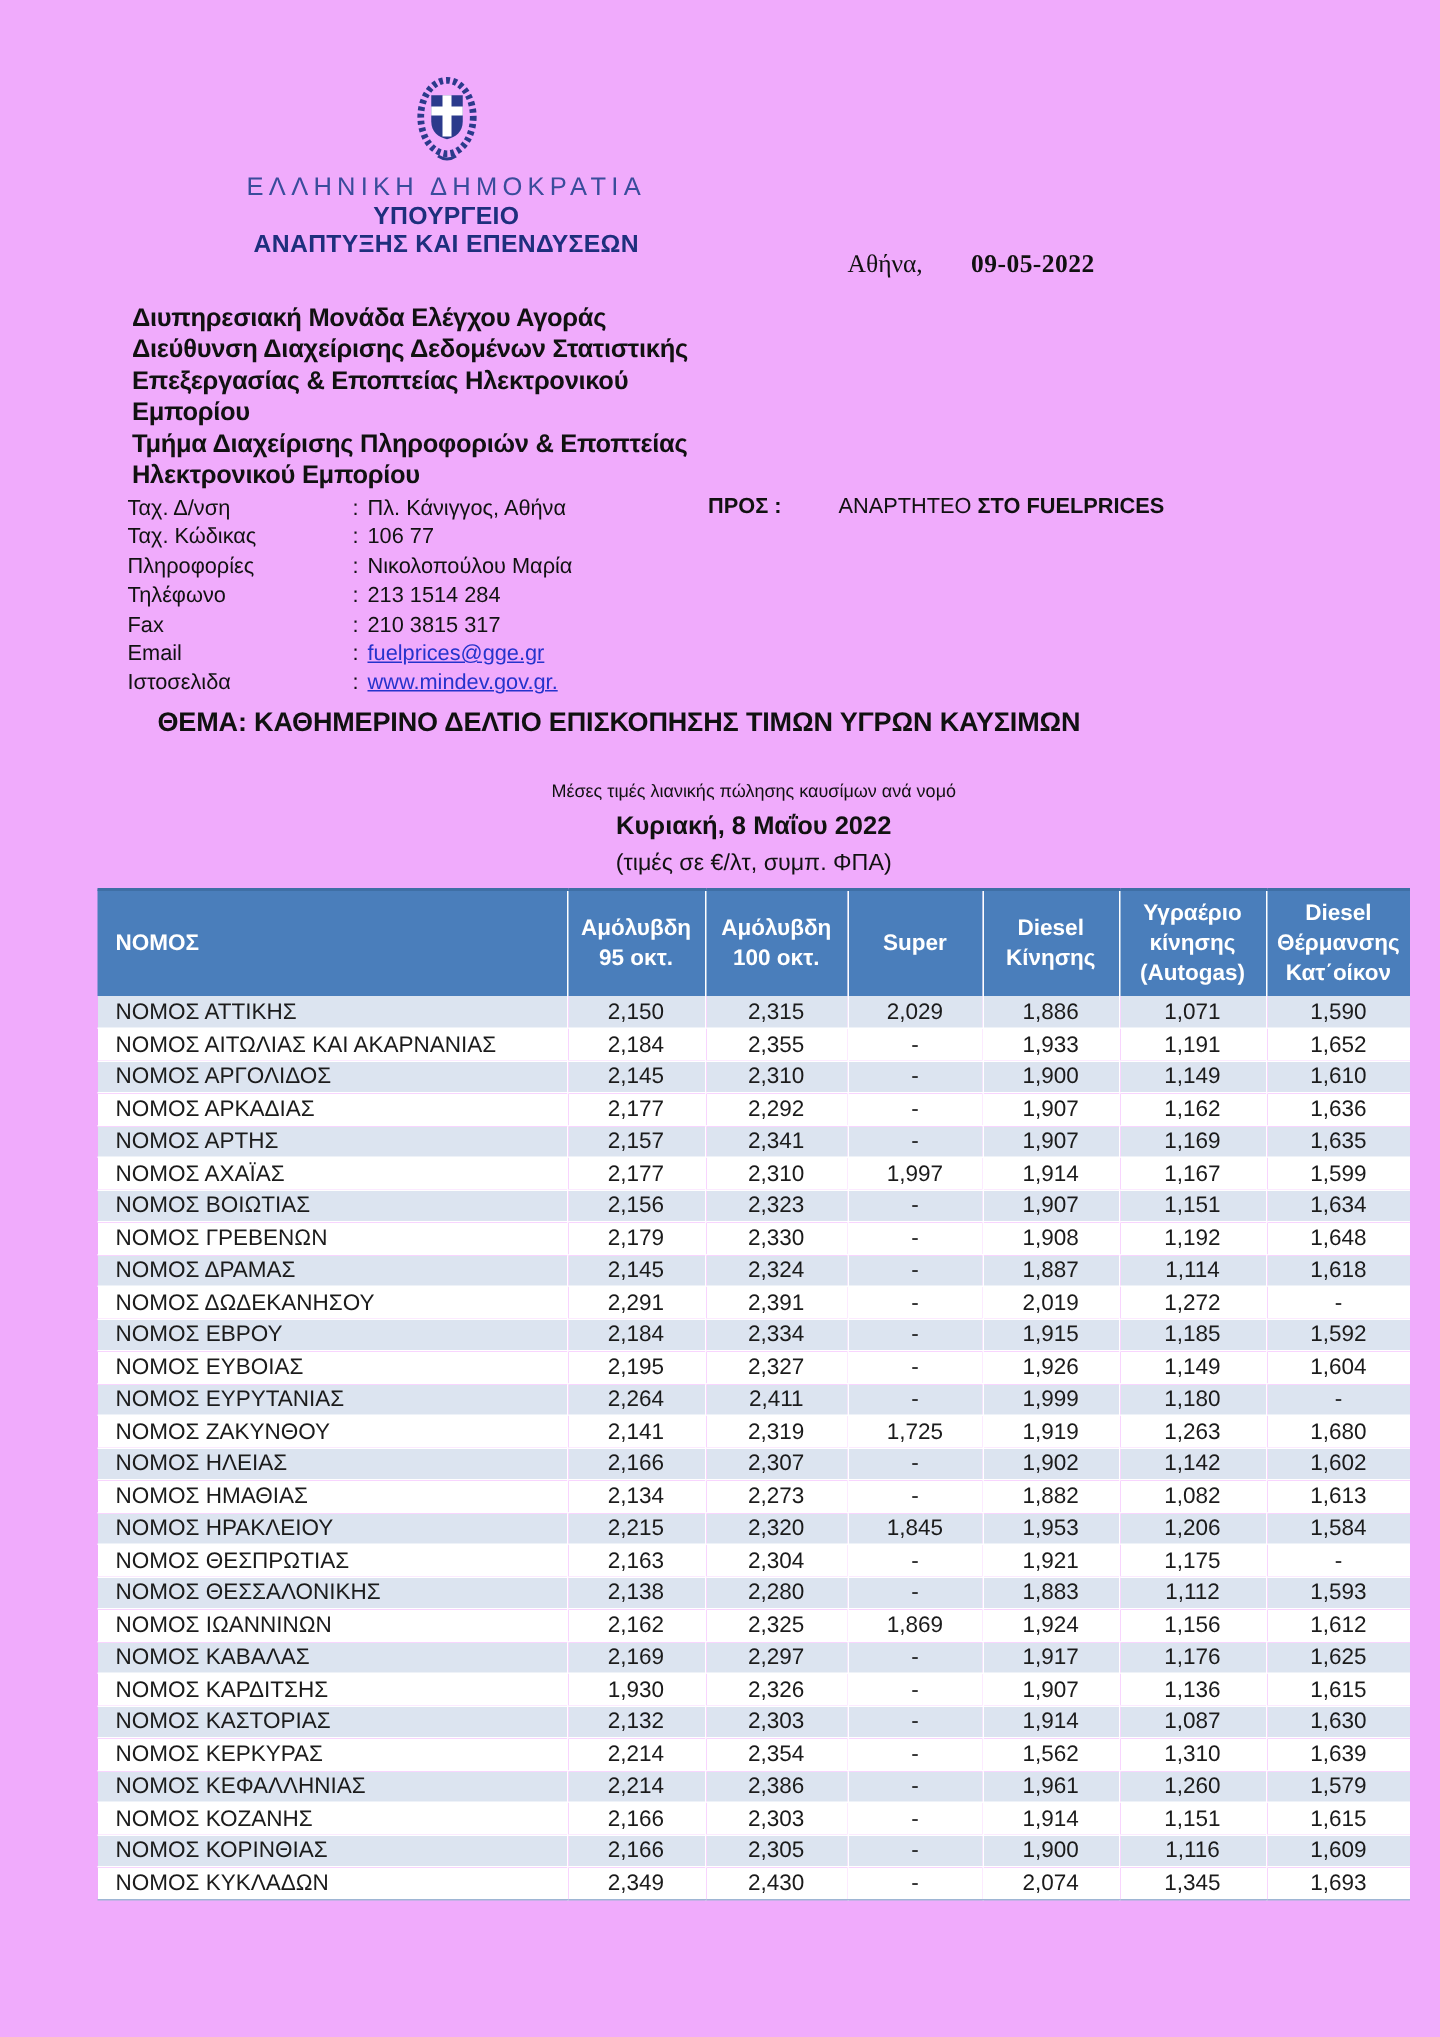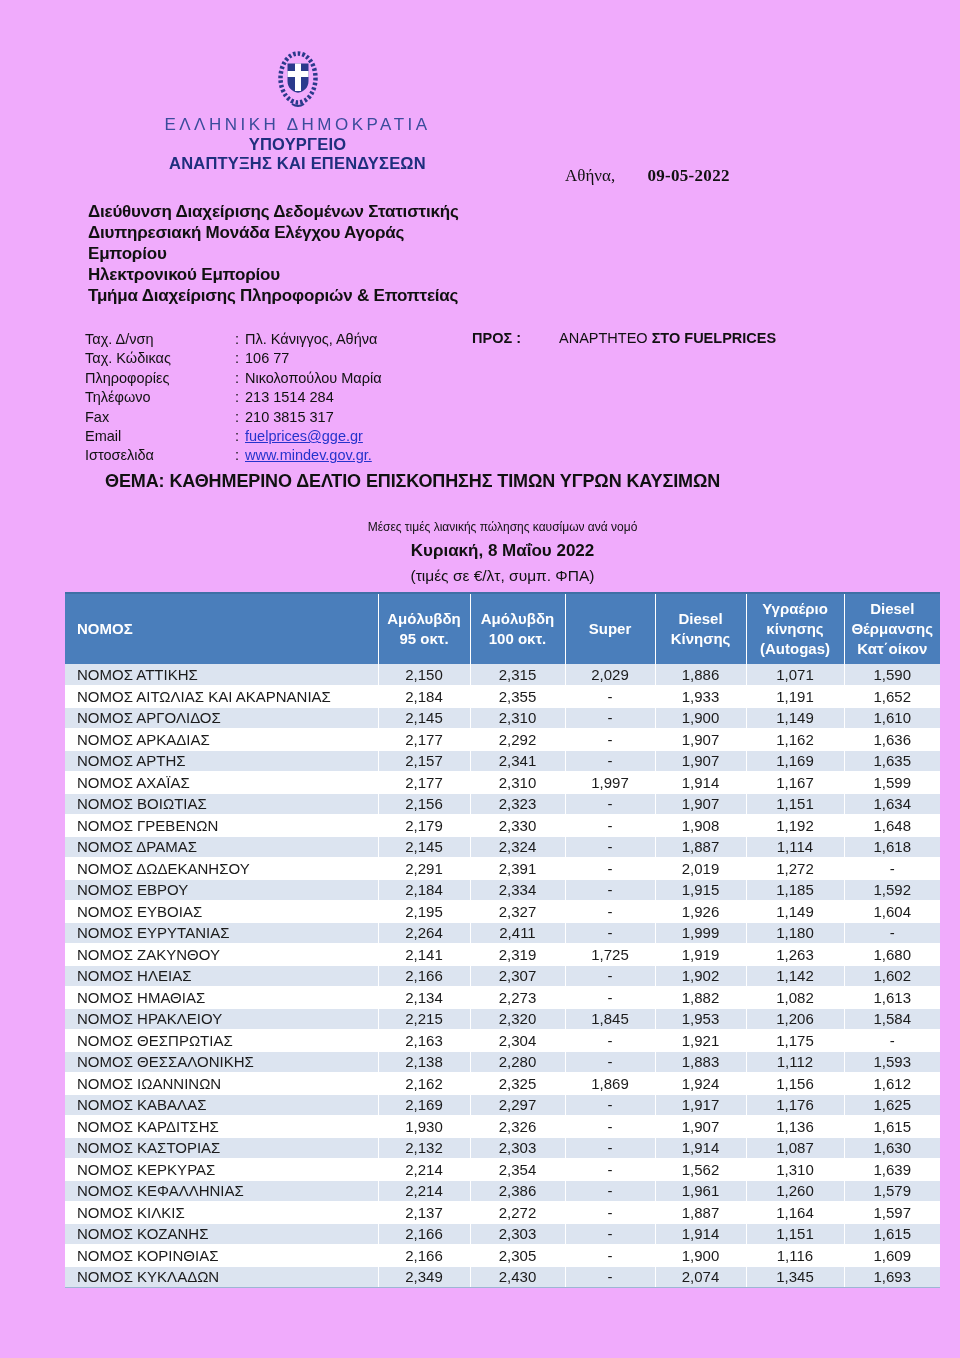--- a/index.html
+++ b/index.html
@@ -75,25 +75,26 @@
     <div class="ministry">ΥΠΟΥΡΓΕΙΟ</div>
     <div class="ministry">ΑΝΑΠΤΥΞΗΣ ΚΑΙ ΕΠΕΝΔΥΣΕΩΝ</div>
   </div>
 
   <div class="date-line">
     <span class="city">Αθήνα,</span>
     <span class="date-bold">09-05-2022</span>
   </div>
 
   <div class="dept-block" id="dept-block">
+      <div>Διυπηρεσιακή Μονάδα Ελέγχου Αγοράς</div>
       <div>Διεύθυνση Διαχείρισης Δεδομένων Στατιστικής</div>
-      <div>Διυπηρεσιακή Μονάδα Ελέγχου Αγοράς</div>
+      <div>Επεξεργασίας &amp; Εποπτείας Ηλεκτρονικού</div>
       <div>Εμπορίου</div>
+      <div>Τμήμα Διαχείρισης Πληροφοριών &amp; Εποπτείας</div>
       <div>Ηλεκτρονικού Εμπορίου</div>
-      <div>Τμήμα Διαχείρισης Πληροφοριών &amp; Εποπτείας</div>
     </div>
 
   <div class="contact-block" id="contact-block">
       <div class="contact-row">
         <span class="contact-label">Ταχ. Δ/νση</span>
         <span class="contact-colon">:</span>
         <span class="contact-value">Πλ. Κάνιγγος, Αθήνα</span>
       </div>
       <div class="contact-row">
         <span class="contact-label">Ταχ. Κώδικας</span>
@@ -384,29 +385,20 @@
         <tr>
           <td>ΝΟΜΟΣ ΚΕΦΑΛΛΗΝΙΑΣ</td>
           <td>2,214</td>
           <td>2,386</td>
           <td>-</td>
           <td>1,961</td>
           <td>1,260</td>
           <td>1,579</td>
         </tr>
         <tr>
-          <td>ΝΟΜΟΣ ΚΙΛΚΙΣ</td>
-          <td>2,137</td>
-          <td>2,272</td>
-          <td>-</td>
-          <td>1,887</td>
-          <td>1,164</td>
-          <td>1,597</td>
-        </tr>
-        <tr>
           <td>ΝΟΜΟΣ ΚΟΖΑΝΗΣ</td>
           <td>2,166</td>
           <td>2,303</td>
           <td>-</td>
           <td>1,914</td>
           <td>1,151</td>
           <td>1,615</td>
         </tr>
         <tr>
           <td>ΝΟΜΟΣ ΚΟΡΙΝΘΙΑΣ</td>

